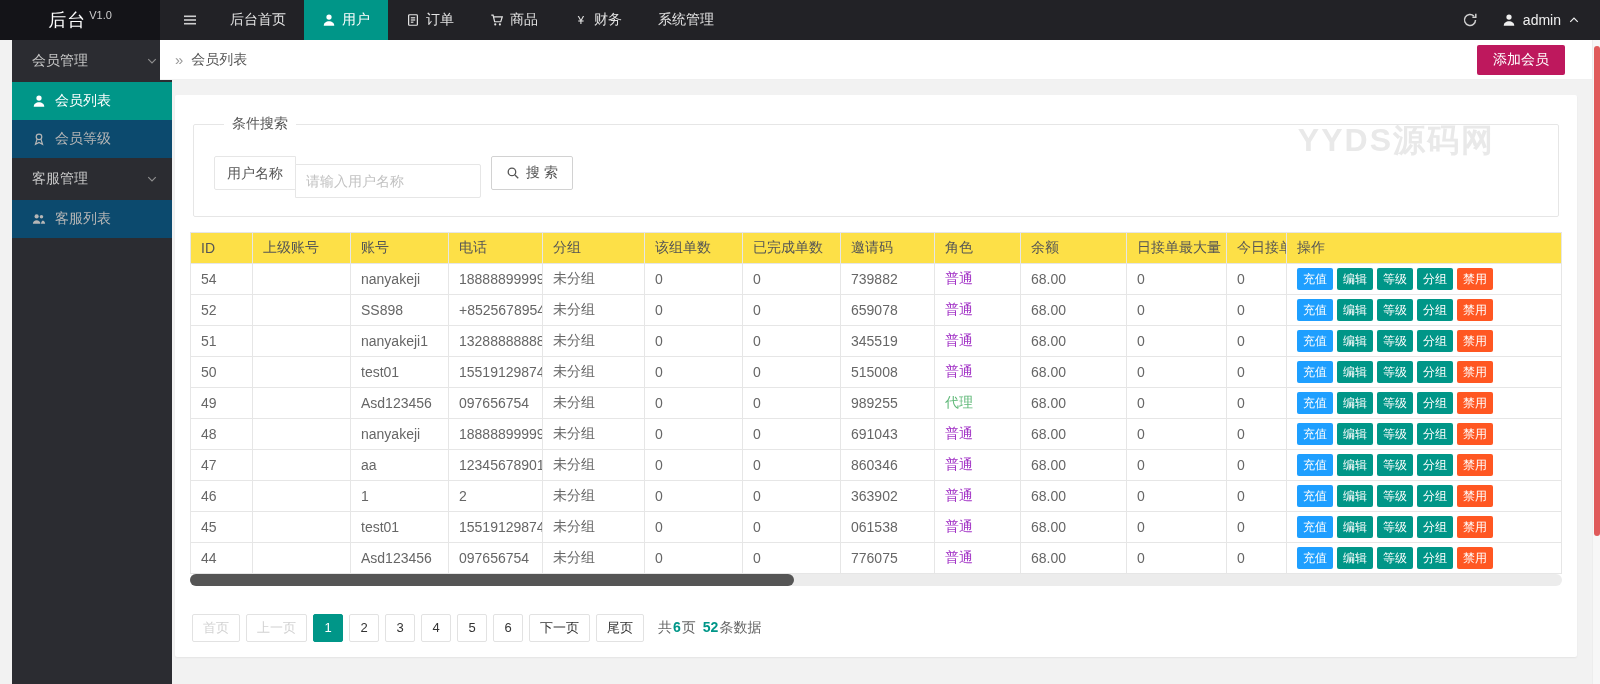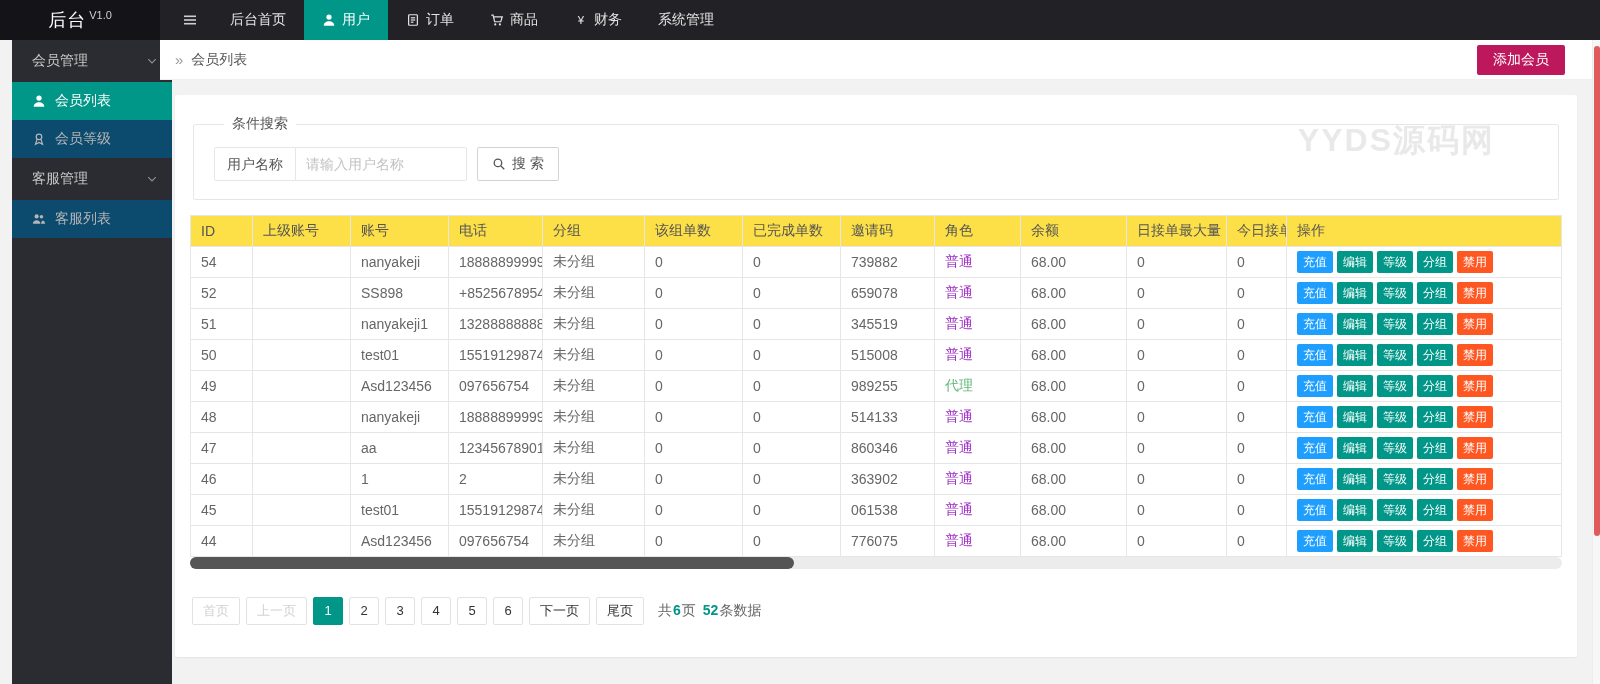--- a/index.html
+++ b/index.html
@@ -43,21 +43,21 @@
 
   .content { padding:15px; }
   .card { position:relative; background:#fff; border-radius:2px; box-shadow:0 1px 2px rgba(0,0,0,.06); height:562px; padding:15px; overflow:hidden; }
 
   .watermark { position:absolute; top:24px; right:82px; font-size:32px; font-weight:bold; color:#e9e9e9; letter-spacing:2px; pointer-events:none; }
 
   .search-fieldset { border:1px solid #e6e6e6; margin:5px 3px 0; padding:8px 20px 18px; border-radius:2px; }
   .search-fieldset legend { padding:0 8px; margin-left:10px; font-size:14px; color:#555; }
   .search-form { display:flex; align-items:center; margin-top:6px; }
   .input-label { height:34px; line-height:32px; border:1px solid #e6e6e6; padding:0 12px; color:#555; background:#fff; border-radius:2px 0 0 2px; }
-  .search-input { height:34px; width:172px; margin-left:-1px; border:1px solid #e6e6e6; border-radius:0 2px 2px 0; padding:4px 10px; font-size:14px; color:#666; outline:none; font-family:inherit; }
+  .search-input { height:34px; width:186px; margin-left:-1px; border:1px solid #e6e6e6; border-radius:0 2px 2px 0; padding:4px 10px; font-size:14px; color:#666; outline:none; font-family:inherit;margin-top:17px; }
   .search-input::placeholder { color:#c2c2c2; }
   .search-btn { margin-left:10px; height:34px; padding:0 14px; background:#fff; border:1px solid #d2d2d2; border-radius:2px; display:flex; align-items:center; gap:6px; font-size:14px; color:#555; cursor:pointer; font-family:inherit; }
 
   .table-wrap { margin-top:15px; }
   table { width:100%; border-collapse:collapse; table-layout:fixed; }
   th,td { border:1px solid #e6e6e6; text-align:left; padding:0 10px; height:31px; font-size:14px; white-space:nowrap; overflow:hidden; }
   th { background:#fde047; color:#555; font-weight:normal; }
   td { color:#666; }
   .row-btn { display:inline-block; border:none; color:#fff; font-size:12px; height:22px; line-height:22px; padding:0 6px; border-radius:2px; margin-right:4px; cursor:pointer; vertical-align:middle; font-family:inherit; }
   .actions-cell { padding-right:2px; }
@@ -136,20 +136,44 @@
             <svg width="14" height="14" viewBox="0 0 16 16">
               <text x="8" y="12.5" text-anchor="middle" font-size="13" fill="currentColor">¥</text>
             </svg>
           </span>
           <span>财务</span>
         </div>
         <div class="topnav-item">
           <span>系统管理</span>
         </div>
       </nav>
+    <div class="topbar-right">
+      <div class="refresh-btn">
+        <span class="icon">
+            <svg width="16" height="16" viewBox="0 0 16 16" fill="none" stroke="currentColor" stroke-width="1.5">
+              <path d="M13.5 8a5.5 5.5 0 1 1-1.6-3.9"></path>
+              <polyline points="13.8,1.8 13.8,5.2 10.4,5.2"></polyline>
+            </svg>
+          </span>
+      </div>
+      <div class="user-menu">
+        <span class="icon">
+            <svg width="14" height="14" viewBox="0 0 16 16">
+              <circle cx="8" cy="4.6" r="3" fill="currentColor"></circle>
+              <path d="M2 14.5c0-3.4 2.7-5.2 6-5.2s6 1.8 6 5.2z" fill="currentColor"></path>
+            </svg>
+          </span>
+        <span>admin</span>
+        <span class="icon">
+            <svg width="12" height="12" viewBox="0 0 16 16" fill="none" stroke="currentColor" stroke-width="1.6">
+              <polyline points="3,10.5 8,5.5 13,10.5"></polyline>
+            </svg>
+          </span>
+      </div>
+    </div>
   </header>
 
   <aside class="sidebar">
       <div class="side-group">
         <span>会员管理</span>
         <span class="icon chev">
           <svg width="12" height="12" viewBox="0 0 16 16" fill="none" stroke="currentColor" stroke-width="1.6">
             <polyline points="3,5.5 8,10.5 13,5.5"></polyline>
           </svg>
         </span>
@@ -333,21 +357,21 @@
                   <td class="actions-cell"><button class="row-btn" style="background: rgb(30, 159, 255);">充值</button><button class="row-btn" style="background: rgb(0, 150, 136);">编辑</button><button class="row-btn" style="background: rgb(0, 150, 136);">等级</button><button class="row-btn" style="background: rgb(0, 150, 136);">分组</button><button class="row-btn" style="background: rgb(255, 87, 34);">禁用</button></td>
                 </tr>
                 <tr>
                   <td><span>48</span></td>
                   <td><span></span></td>
                   <td><span>nanyakeji</span></td>
                   <td><span>18888899999</span></td>
                   <td><span>未分组</span></td>
                   <td><span>0</span></td>
                   <td><span>0</span></td>
-                  <td><span>514133</span></td>
+                  <td><span>691043</span></td>
                   <td><span style="color: rgb(162, 51, 198);">普通</span></td>
                   <td><span>68.00</span></td>
                   <td><span>0</span></td>
                   <td><span>0</span></td>
                   <td class="actions-cell"><button class="row-btn" style="background: rgb(30, 159, 255);">充值</button><button class="row-btn" style="background: rgb(0, 150, 136);">编辑</button><button class="row-btn" style="background: rgb(0, 150, 136);">等级</button><button class="row-btn" style="background: rgb(0, 150, 136);">分组</button><button class="row-btn" style="background: rgb(255, 87, 34);">禁用</button></td>
                 </tr>
                 <tr>
                   <td><span>47</span></td>
                   <td><span></span></td>
                   <td><span>aa</span></td>

